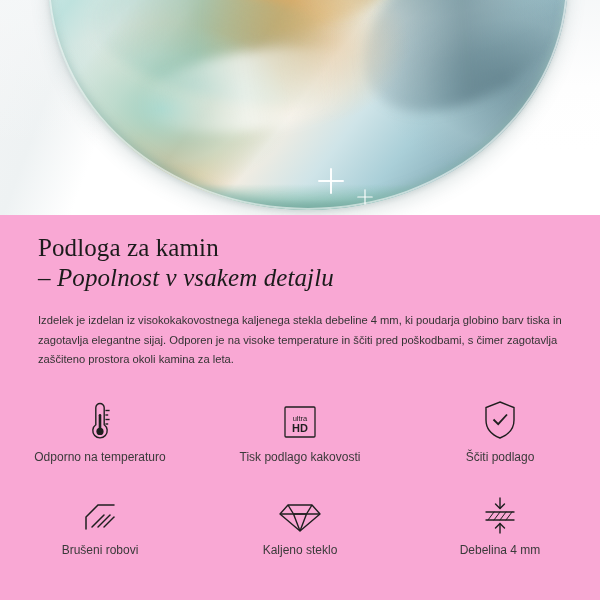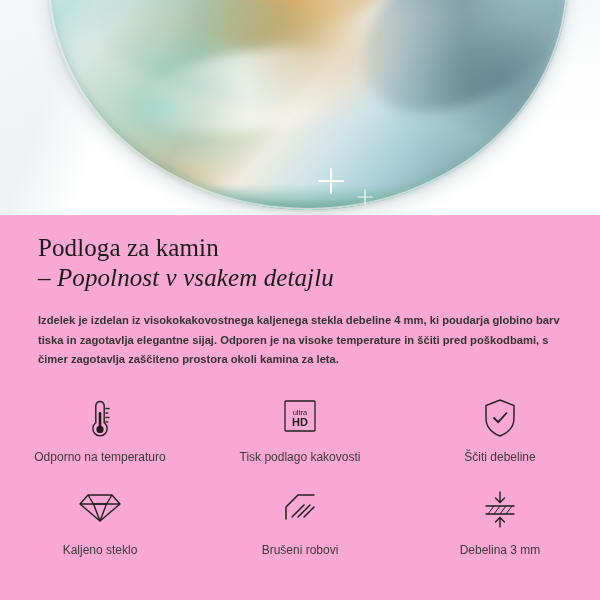--- a/index.html
+++ b/index.html
@@ -160,21 +160,20 @@
     padding: 18px 40px 0 38px;
     letter-spacing: 0.1px;
   }
   .headline .line2 { display: block; font-style: italic; }
   .body-copy {
     margin: 0;
     padding: 18px 38px 0 38px;
     font-size: 11.2px;
     line-height: 19.5px;
     color: #333333;
-    font-weight: bold;
   }
 
   
   .features {
     position: absolute;
     left: 0;
     top: 396px;
     width: 600px;
   }
   .feature-row {
@@ -183,21 +182,21 @@
   }
   .feature {
     width: 200px;
     display: flex;
     flex-direction: column;
     align-items: center;
   }
   .feature-icon {
     height: 46px;
     display: flex;
-    align-items: flex-start;
+    align-items: flex-end;
     justify-content: center;
   }
   .feature-label {
     margin-top: 9px;
     font-size: 12px;
     color: #3a3a3a;
     text-align: center;
     line-height: 12px;
   }
   .row-2 { margin-top: 26px; }
@@ -262,66 +261,66 @@
         <div class="feature-label">Tisk podlago kakovosti</div>
       </div>
 
       <div class="feature">
         <div class="feature-icon">
           <svg width="40" height="44" viewBox="0 0 40 44" fill="none" stroke="#1f1f1f" stroke-width="1.4">
             <path d="M20 4 L34 9.5 V22c0 9-6.2 15-14 18-7.8-3-14-9-14-18V9.5z"></path>
             <polyline points="13.5,21.5 18.2,26.2 27,16.5" stroke-width="1.8"></polyline>
           </svg>
         </div>
-        <div class="feature-label">Ščiti debeline</div>
+        <div class="feature-label">Ščiti podlago</div>
       </div>
 
     </div>
 
     <div class="feature-row row-2">
+
+      <div class="feature">
+        <div class="feature-icon">
+          <svg width="40" height="36" viewBox="0 0 40 36" fill="none" stroke="#1f1f1f" stroke-width="1.5" stroke-linecap="round">
+            <path d="M6 30 L6 18 L18 6 L34 6"></path>
+            <line x1="12" y1="28" x2="24" y2="16"></line>
+            <line x1="18" y1="28" x2="30" y2="16"></line>
+            <line x1="24" y1="28" x2="34" y2="18"></line>
+          </svg>
+        </div>
+        <div class="feature-label">Brušeni robovi</div>
+      </div>
 
       <div class="feature">
         <div class="feature-icon">
           <svg width="44" height="36" viewBox="0 0 44 36" fill="none" stroke="#1f1f1f" stroke-width="1.4" stroke-linejoin="round">
             <path d="M10 6 H34 L42 15 L22 32 L2 15 Z"></path>
             <path d="M2 15 H42"></path>
             <path d="M10 6 L15.5 15 L22 32"></path>
             <path d="M34 6 L28.5 15 L22 32"></path>
             <path d="M15.5 15 H28.5"></path>
           </svg>
         </div>
         <div class="feature-label">Kaljeno steklo</div>
-      </div>
-
-      <div class="feature">
-        <div class="feature-icon">
-          <svg width="40" height="36" viewBox="0 0 40 36" fill="none" stroke="#1f1f1f" stroke-width="1.5" stroke-linecap="round">
-            <path d="M6 30 L6 18 L18 6 L34 6"></path>
-            <line x1="12" y1="28" x2="24" y2="16"></line>
-            <line x1="18" y1="28" x2="30" y2="16"></line>
-            <line x1="24" y1="28" x2="34" y2="18"></line>
-          </svg>
-        </div>
-        <div class="feature-label">Brušeni robovi</div>
       </div>
 
       <div class="feature">
         <div class="feature-icon">
           <svg width="40" height="40" viewBox="0 0 40 40" fill="none" stroke="#1f1f1f" stroke-width="1.4" stroke-linecap="round">
             <line x1="20" y1="3" x2="20" y2="13"></line>
             <polyline points="15.5,9 20,13.6 24.5,9"></polyline>
             <line x1="6" y1="17" x2="34" y2="17"></line>
             <line x1="6" y1="25" x2="34" y2="25"></line>
             <line x1="8" y1="25" x2="14" y2="17" stroke-width="1"></line>
             <line x1="14" y1="25" x2="20" y2="17" stroke-width="1"></line>
             <line x1="20" y1="25" x2="26" y2="17" stroke-width="1"></line>
             <line x1="26" y1="25" x2="32" y2="17" stroke-width="1"></line>
             <line x1="20" y1="29" x2="20" y2="38"></line>
             <polyline points="15.5,33 20,28.4 24.5,33"></polyline>
           </svg>
         </div>
-        <div class="feature-label">Debelina 3 mm</div>
+        <div class="feature-label">Debelina 4 mm</div>
       </div>
 
     </div>
 
   </div>
 </div>
 
 </body></html>

